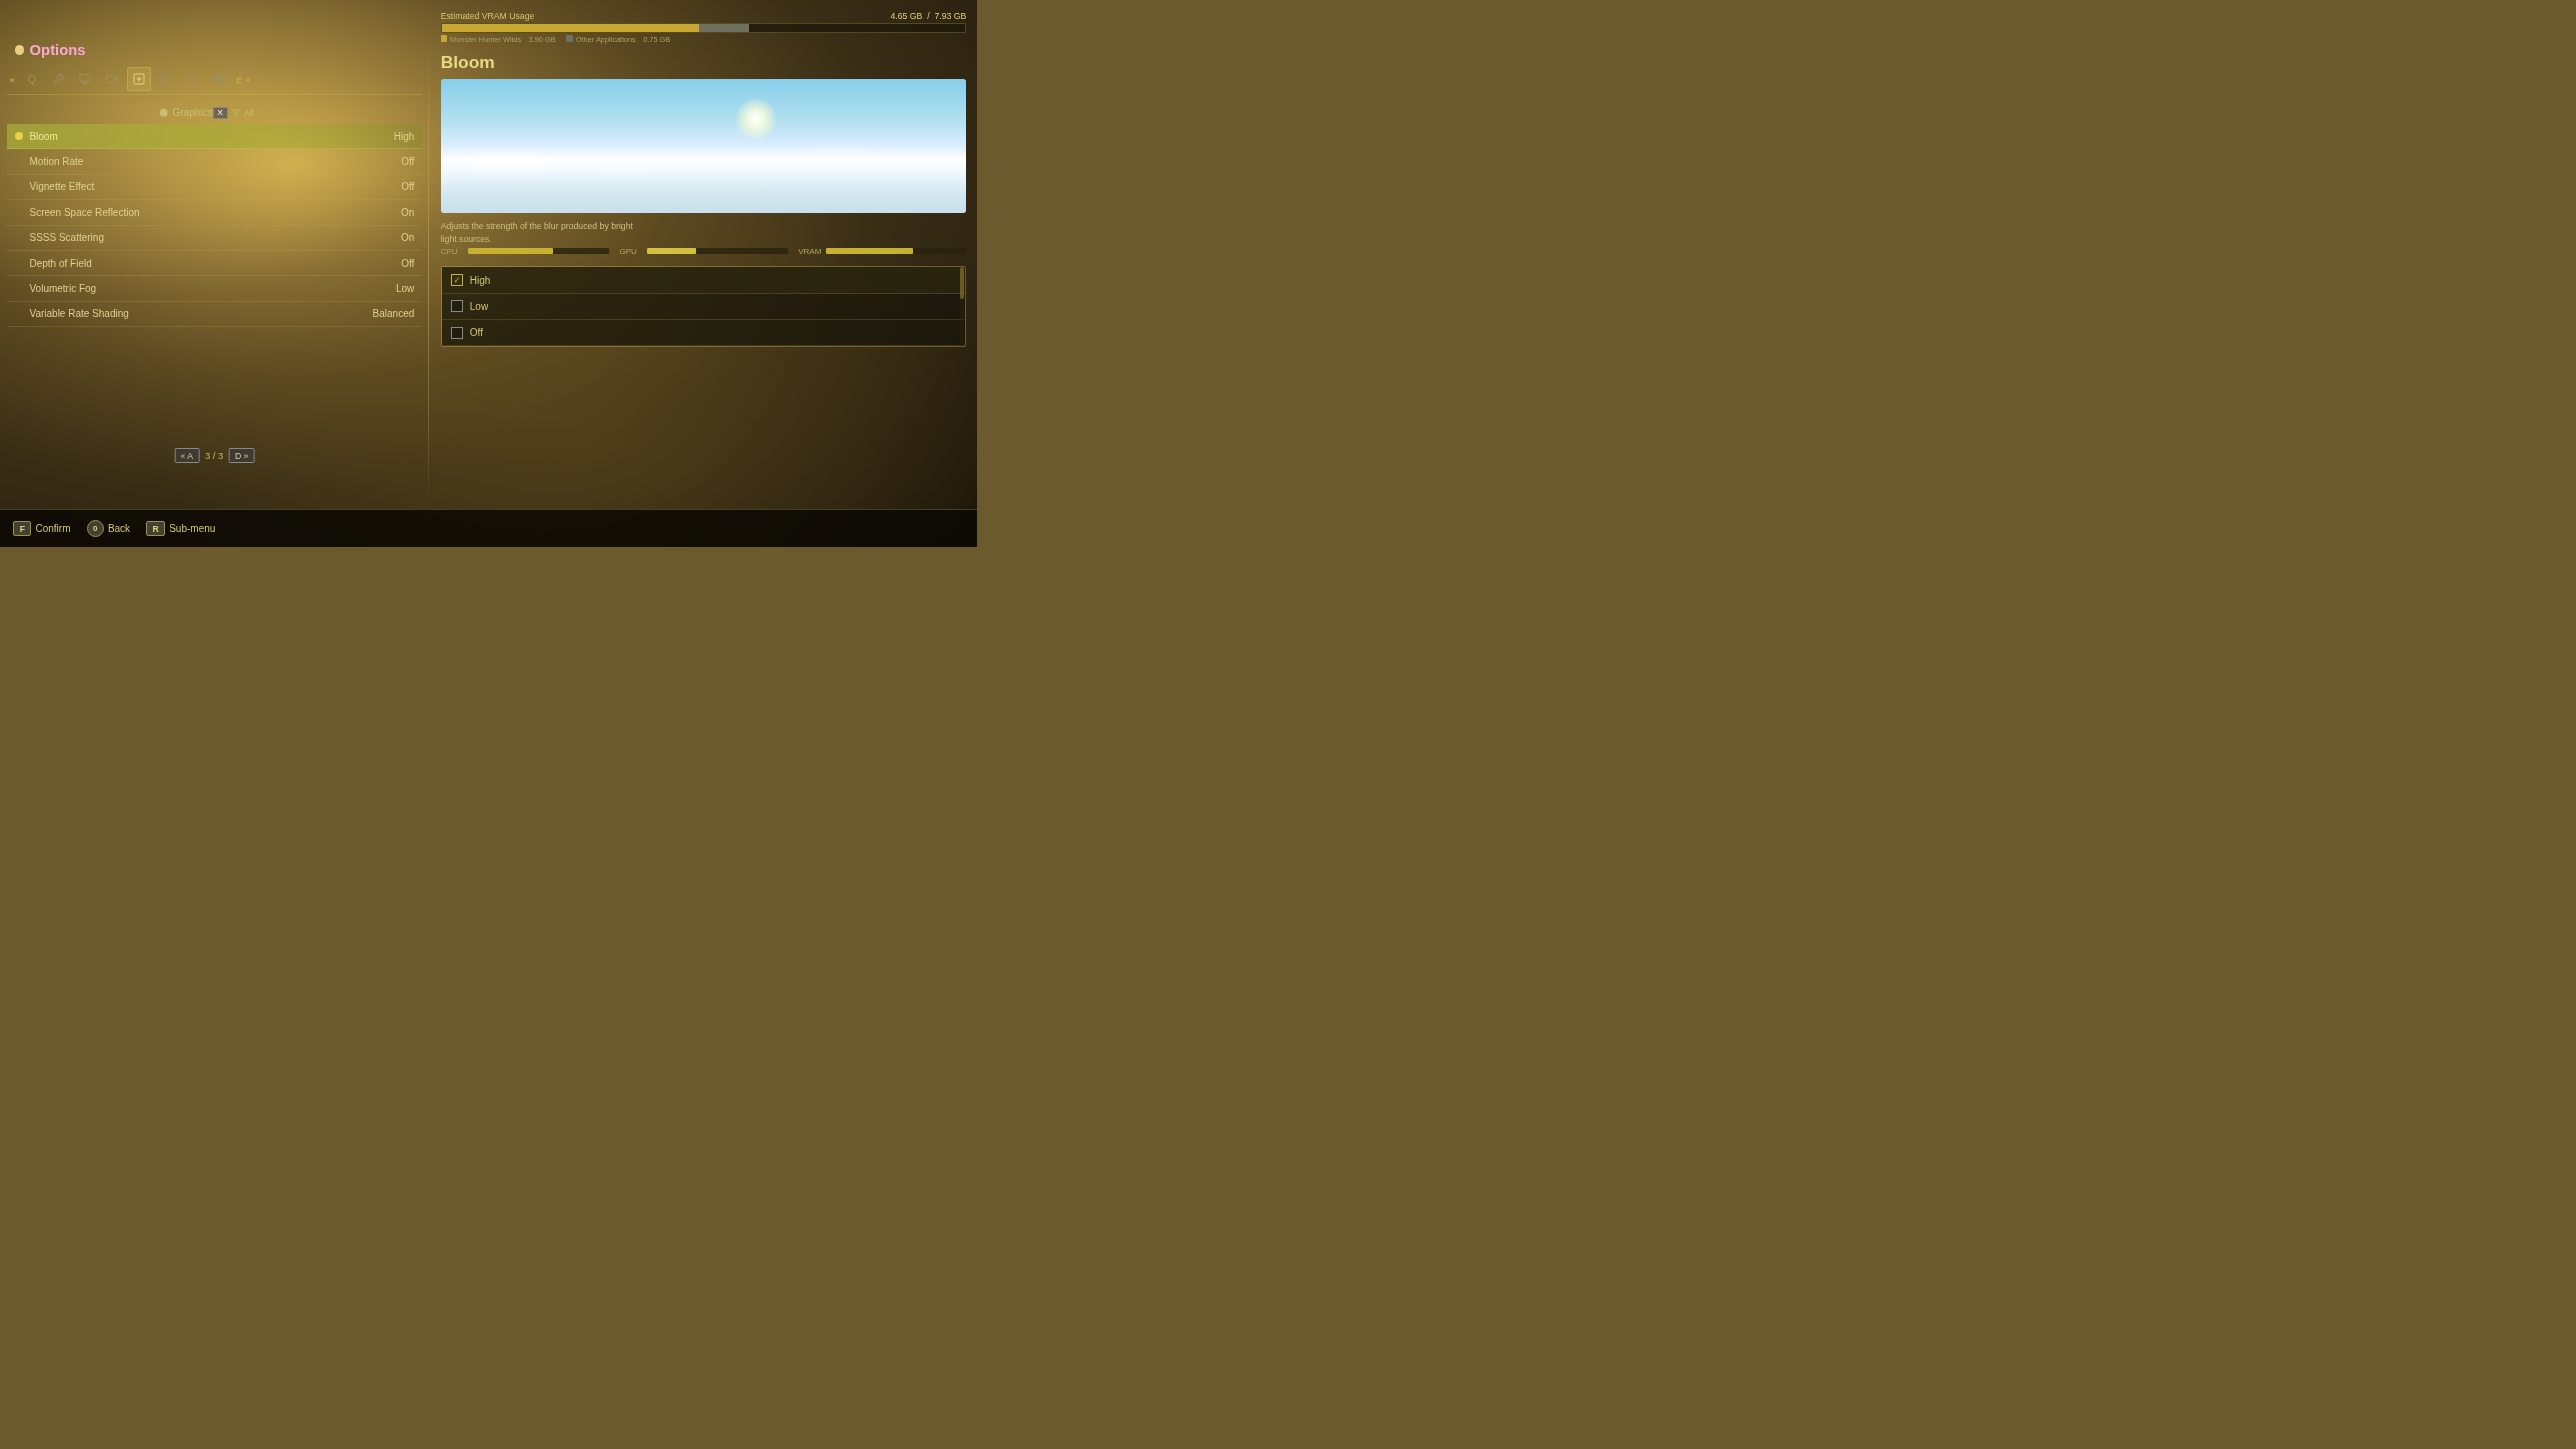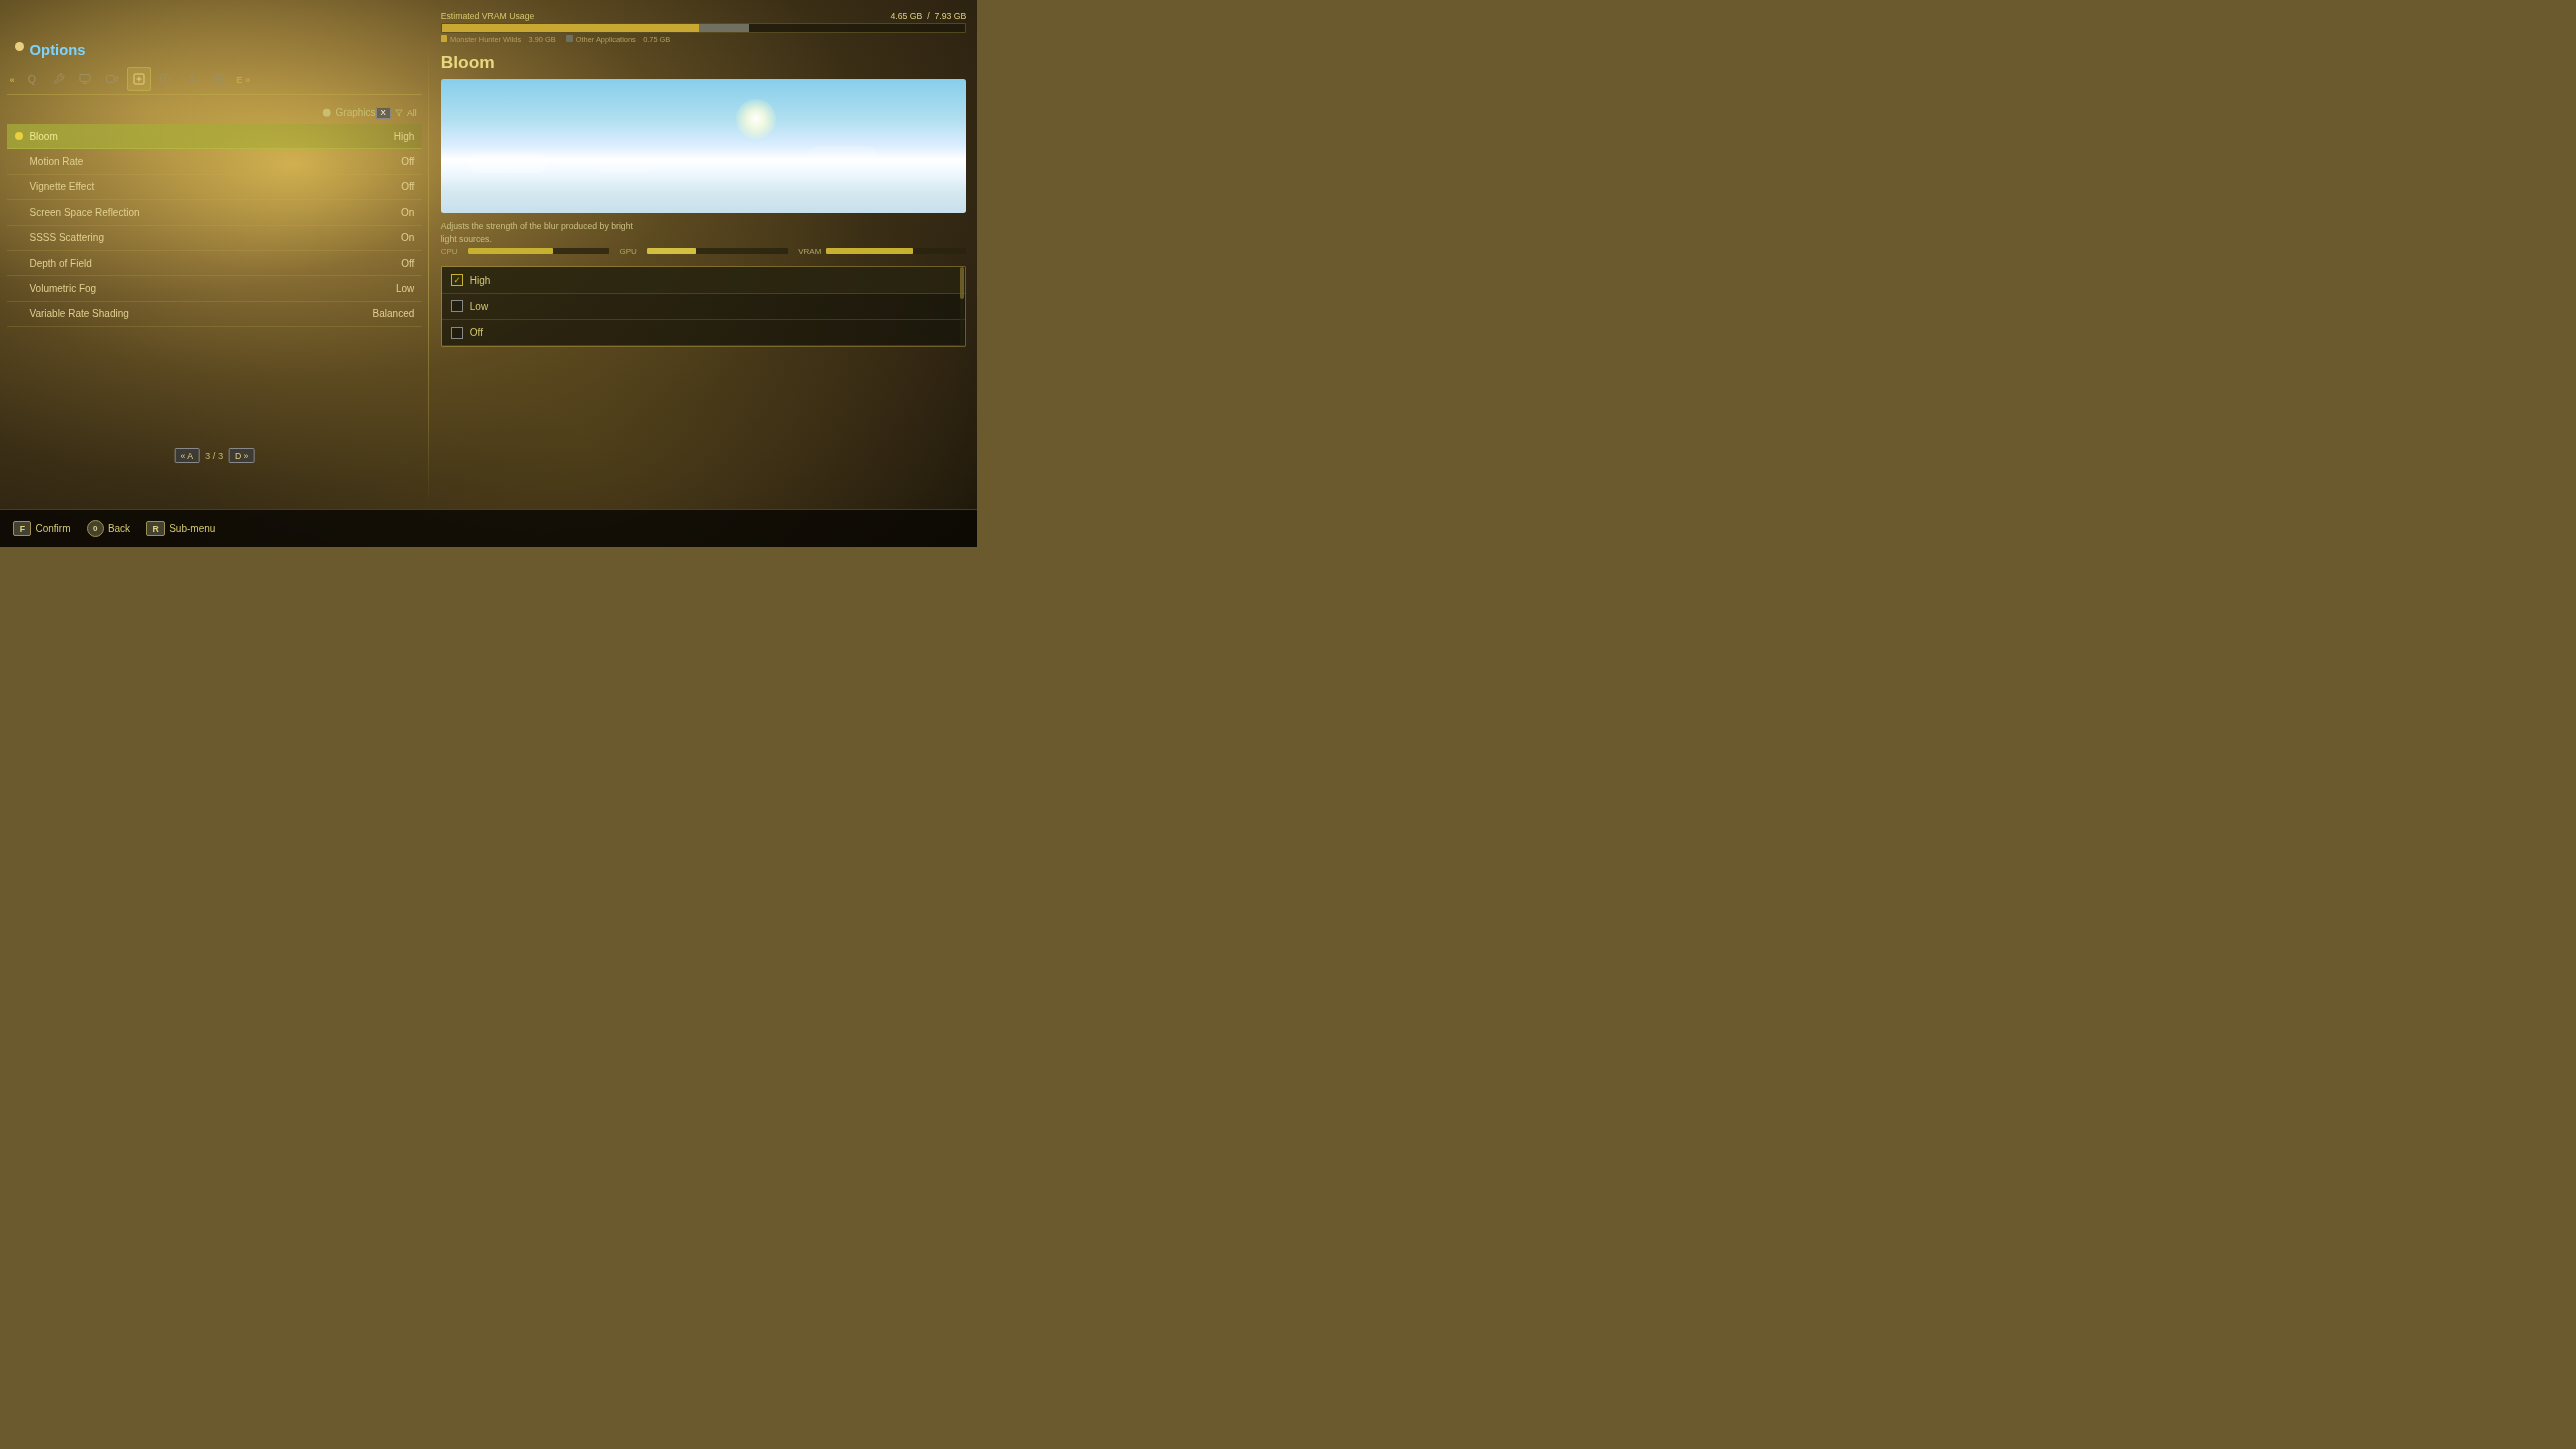--- a/index.html
+++ b/index.html
@@ -38,24 +38,25 @@
       width: 429px;
       height: 510px;
       z-index: 10;
     }
 
     
     .options-title {
       position: absolute;
       top: 42px;
       left: 14.8px;
-      color: #7dd3fc;
+      color: #f9a8d4;
       font-size: 14.8px;
       font-weight: bold;
       display: flex;
+      align-items: center;
       gap: 5.4px;
     }
 
     .options-dot {
       width: 9.4px;
       height: 9.4px;
       background: #e8d080;
       border-radius: 50%;
     }
 
@@ -96,24 +97,24 @@
       background: rgba(200,180,80,0.3);
       border: 0.7px solid rgba(200,180,80,0.6);
       color: #e8d080;
     }
 
     
     .section-header {
       position: absolute;
       top: 104px;
       left: 6.7px;
-      right: 7px;
-      display: flex;
-      align-items: center;
-      justify-content: flex-end;
+      right: 23px;
+      display: flex;
+      align-items: center;
+      justify-content: center;
       padding: 2.7px 5.4px;
     }
 
     .section-title {
       color: #c8c070;
       font-size: 10px;
       display: flex;
       align-items: center;
       gap: 4px;
     }

